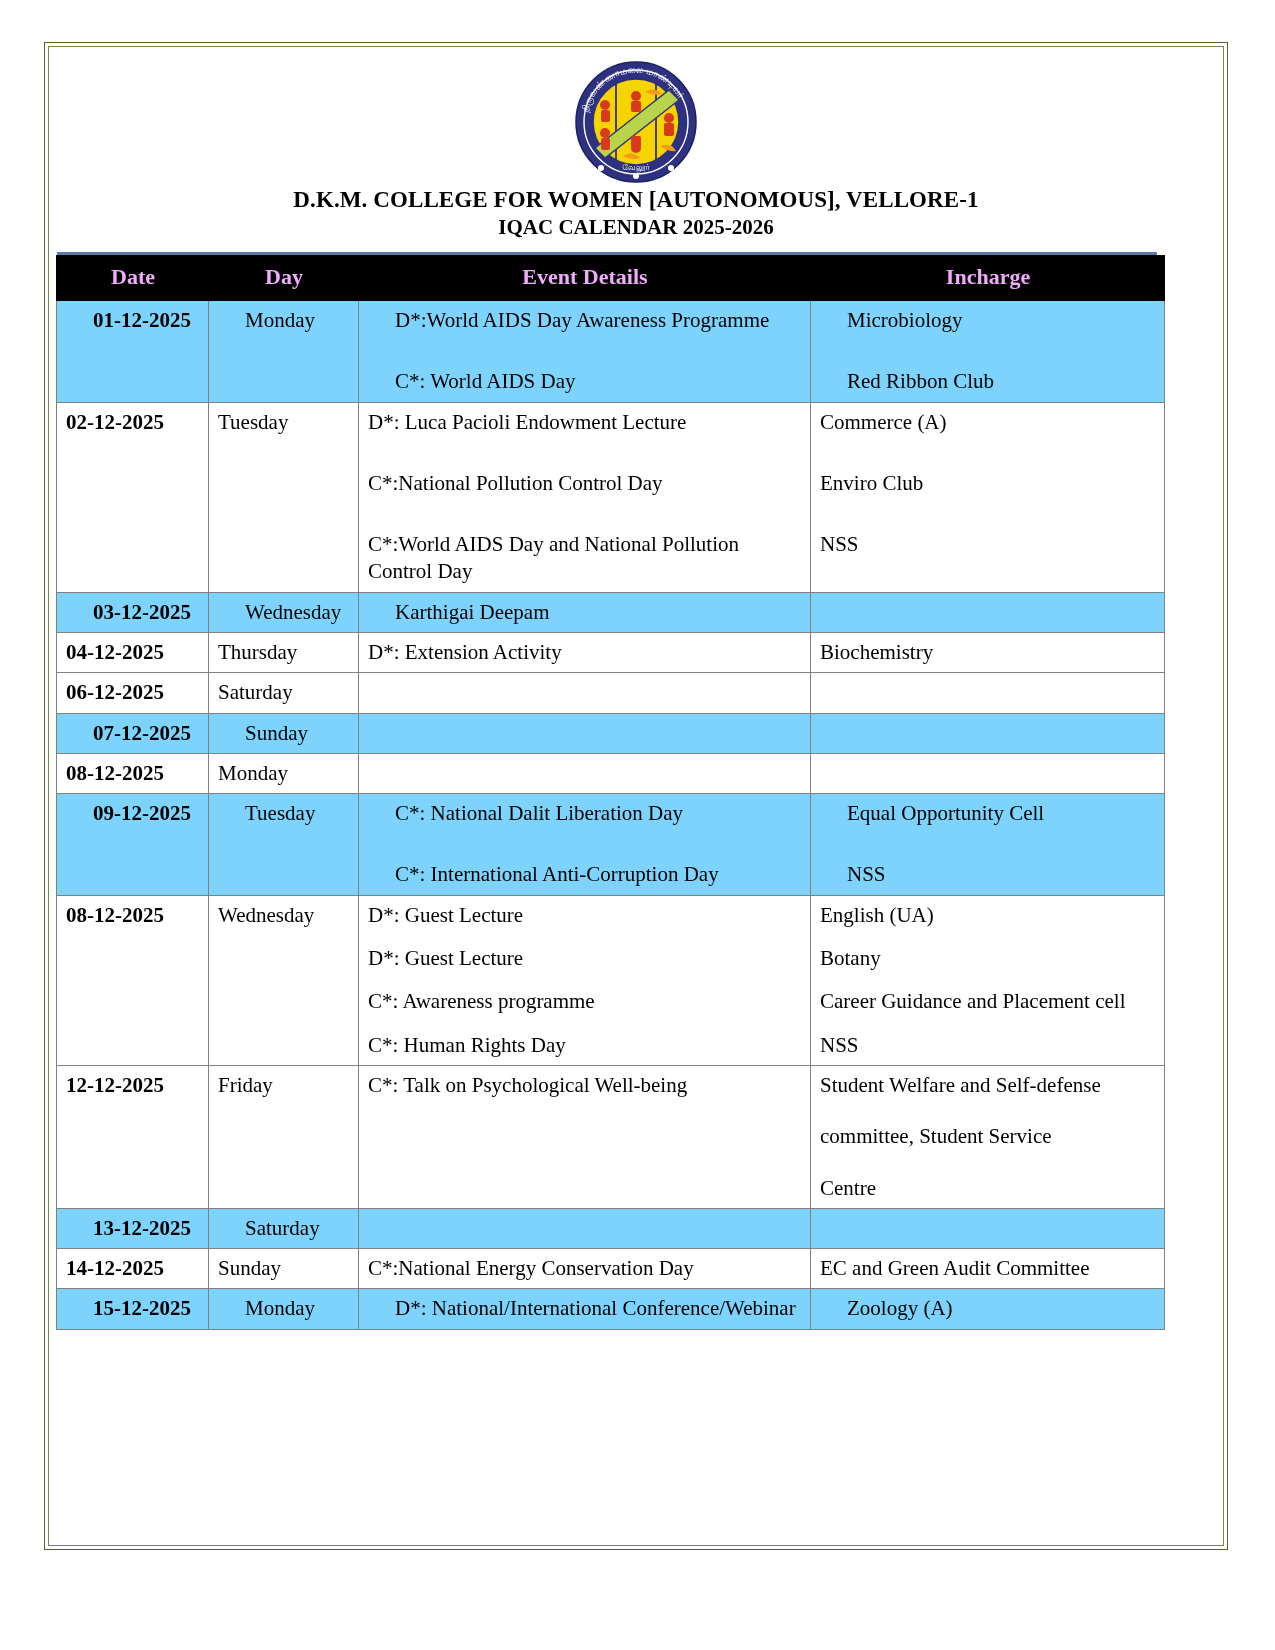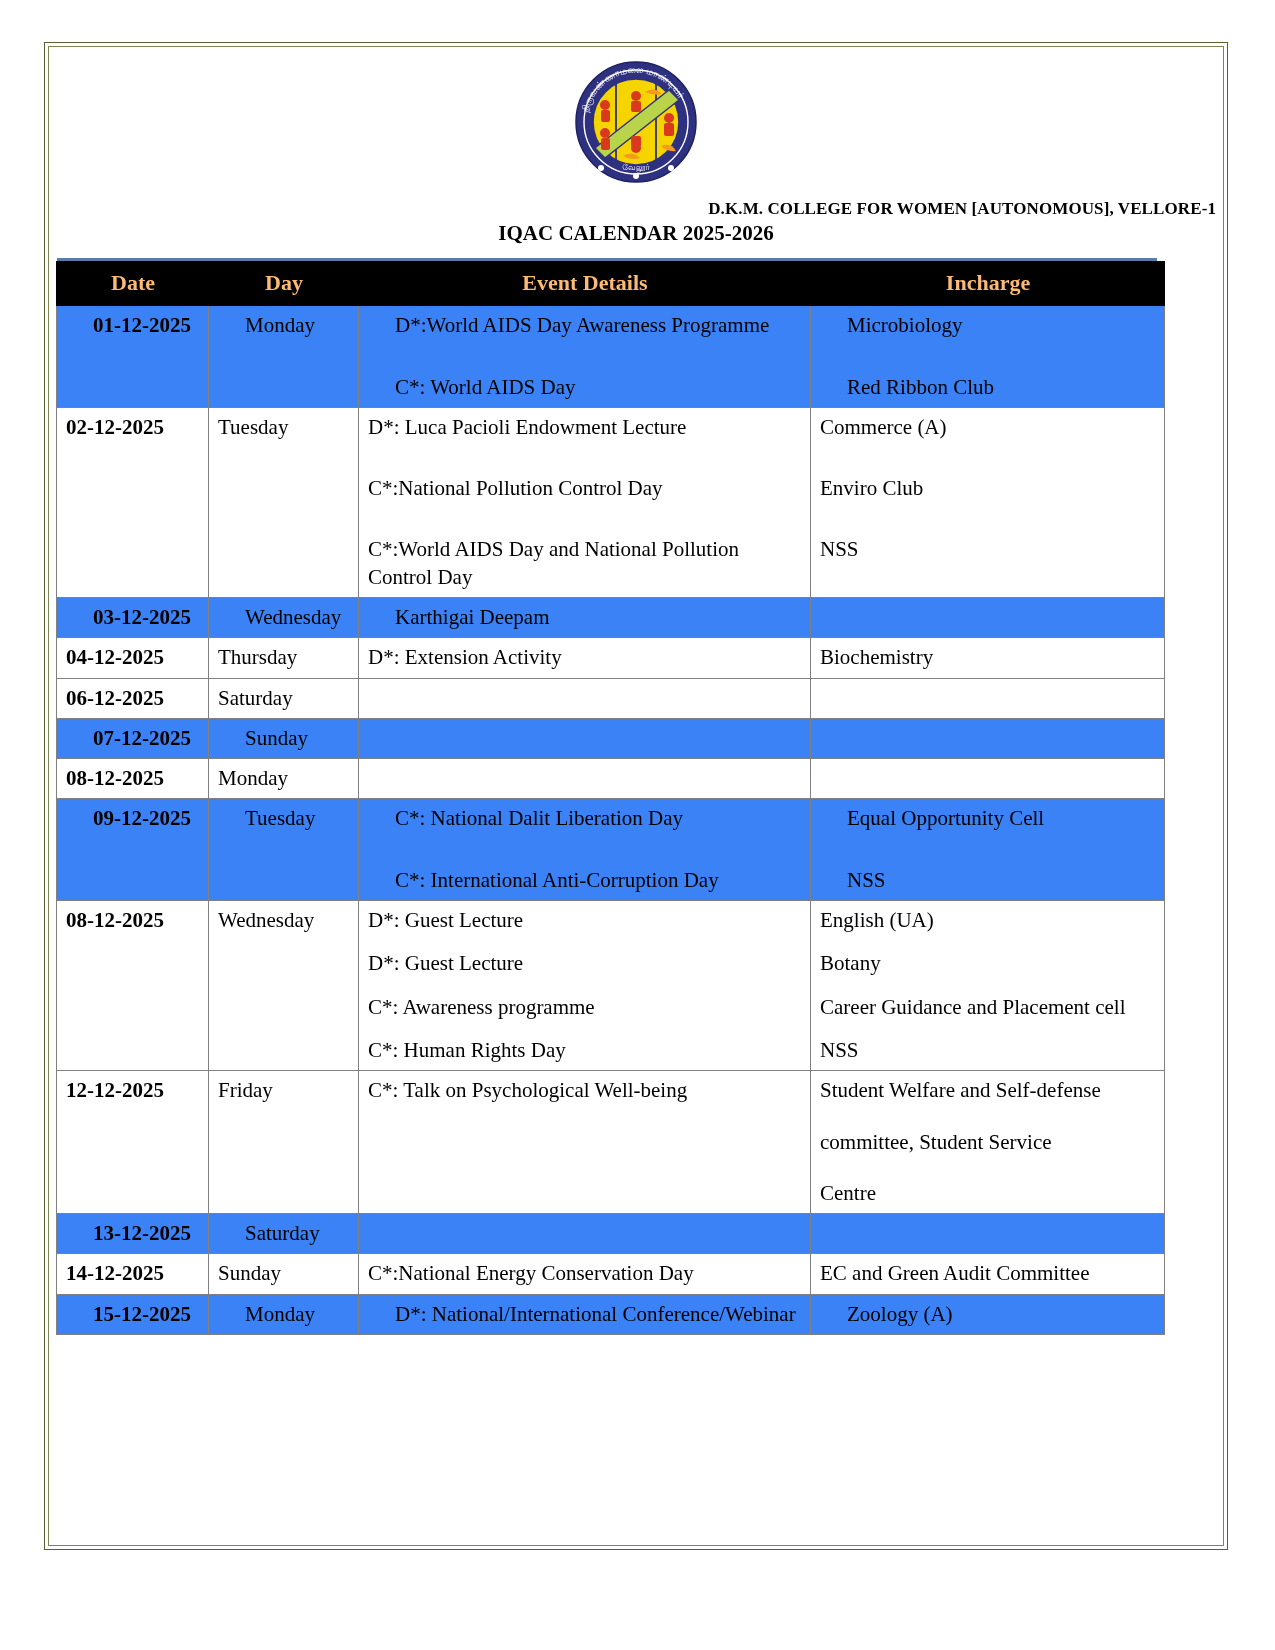--- a/index.html
+++ b/index.html
@@ -52,27 +52,26 @@
   }
 
   .logo-wrap {
     display: block;
     margin: 0 auto;
     width: 150px;
     height: 125px;
   }
 
   .org-title {
-    font-size: 17px;
+    font-size: 23px;
     font-weight: bold;
     letter-spacing: 0.1px;
     line-height: 1.28;
-    margin-top: 13px;
+    margin-top: 0;
     white-space: nowrap;
-    text-align: right;
   }
   .org-subtitle {
     font-size: 21px;
     font-weight: bold;
     line-height: 1.28;
     white-space: nowrap;
   }
 
   .title-rule {
     margin-top: 11px;
@@ -101,38 +100,38 @@
   table.calendar th,
   table.calendar td {
     border: 1px solid #808080;
     vertical-align: top;
     padding: 6px 8px 6px 9px;
     font-size: 21px;
     line-height: 1.30;
   }
   table.calendar thead th {
     background: #000000;
-    color: #fdba74;
+    color: #f0abfc;
     text-align: center;
     font-weight: bold;
     font-size: 22px;
     padding-top: 7px;
     padding-bottom: 8px;
     border: 1px solid #000000;
     vertical-align: middle;
   }
 
   col.c-date  { width: 152px; }
   col.c-day   { width: 150px; }
   col.c-event { width: 452px; }
   col.c-inch  { width: 354px; }
 
   td.date-cell { font-weight: bold; white-space: nowrap; }
 
-  tr.shaded td { background: #3b82f6; padding-left: 36px; }
+  tr.shaded td { background: #7dd3fc; padding-left: 36px; }
   tr.plain  td { background: #ffffff; }
 
   .cell-lines { display: block; }
   .cell-lines .ln {
     display: block;
   }
   
   .gap-lg .ln + .ln { margin-top: 34px; }
   .gap-md .ln + .ln { margin-top: 16px; }
   .gap-xl .ln + .ln { margin-top: 24px; }

